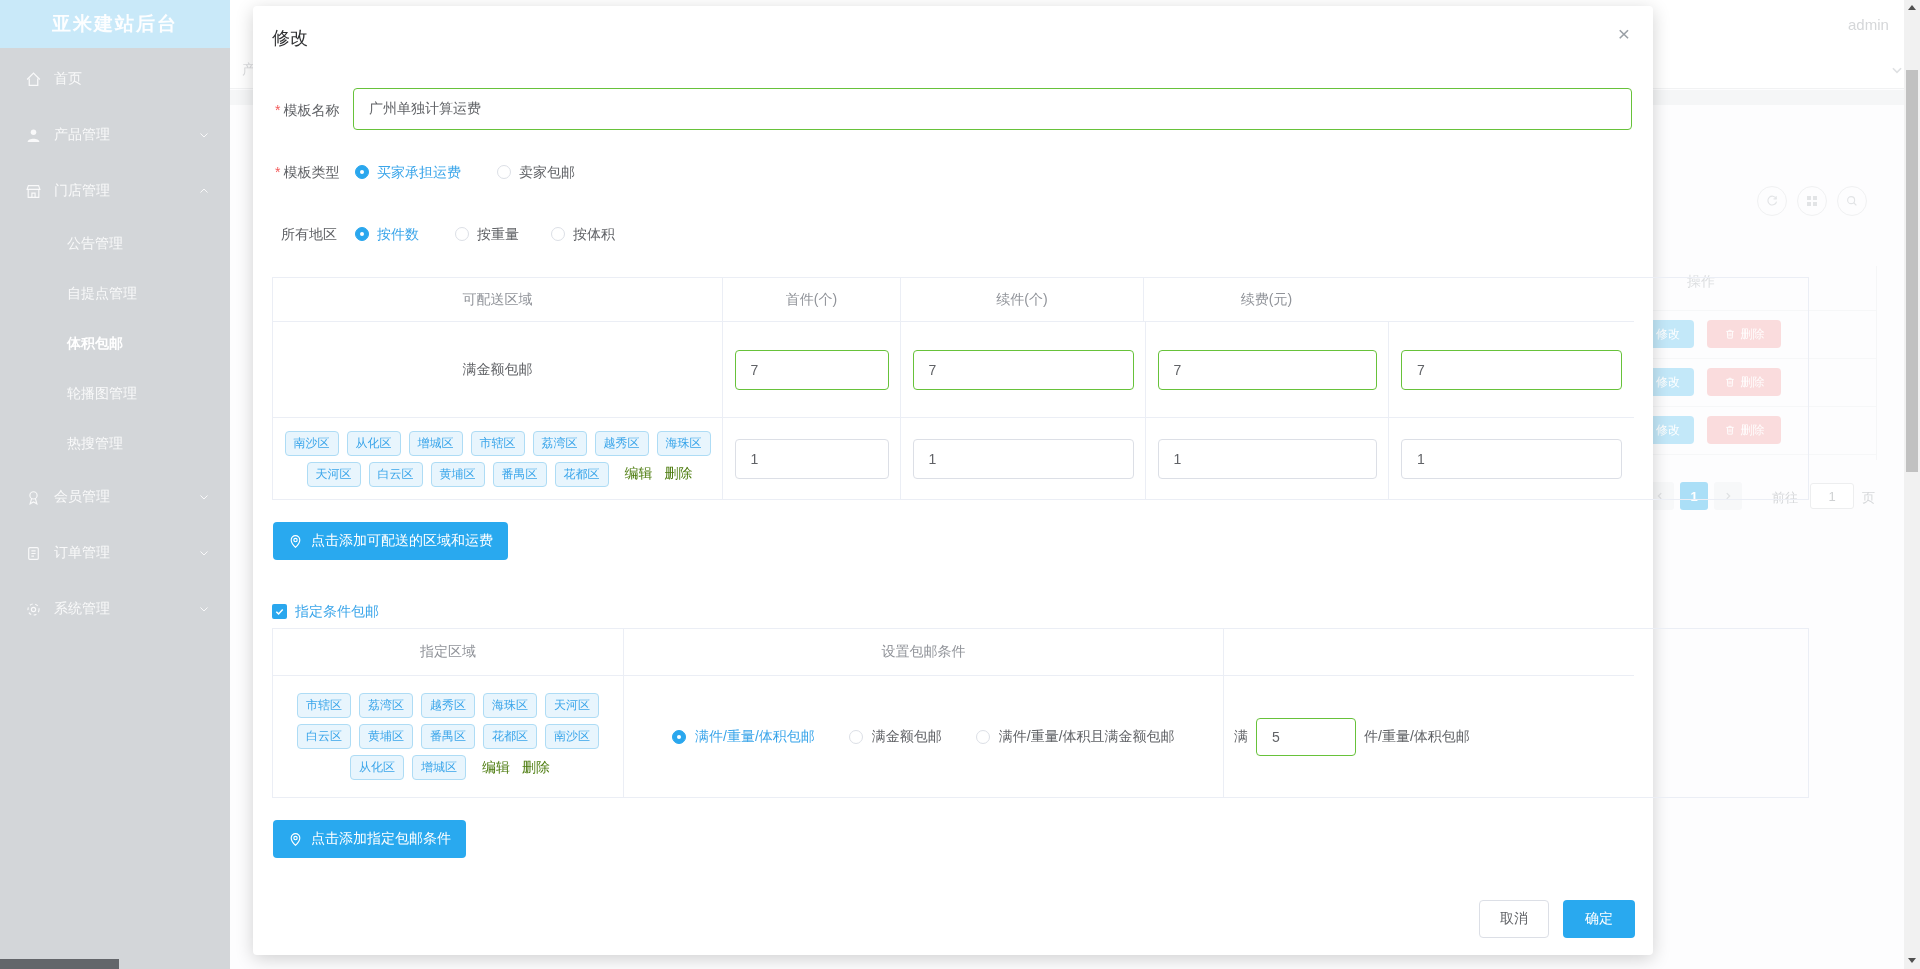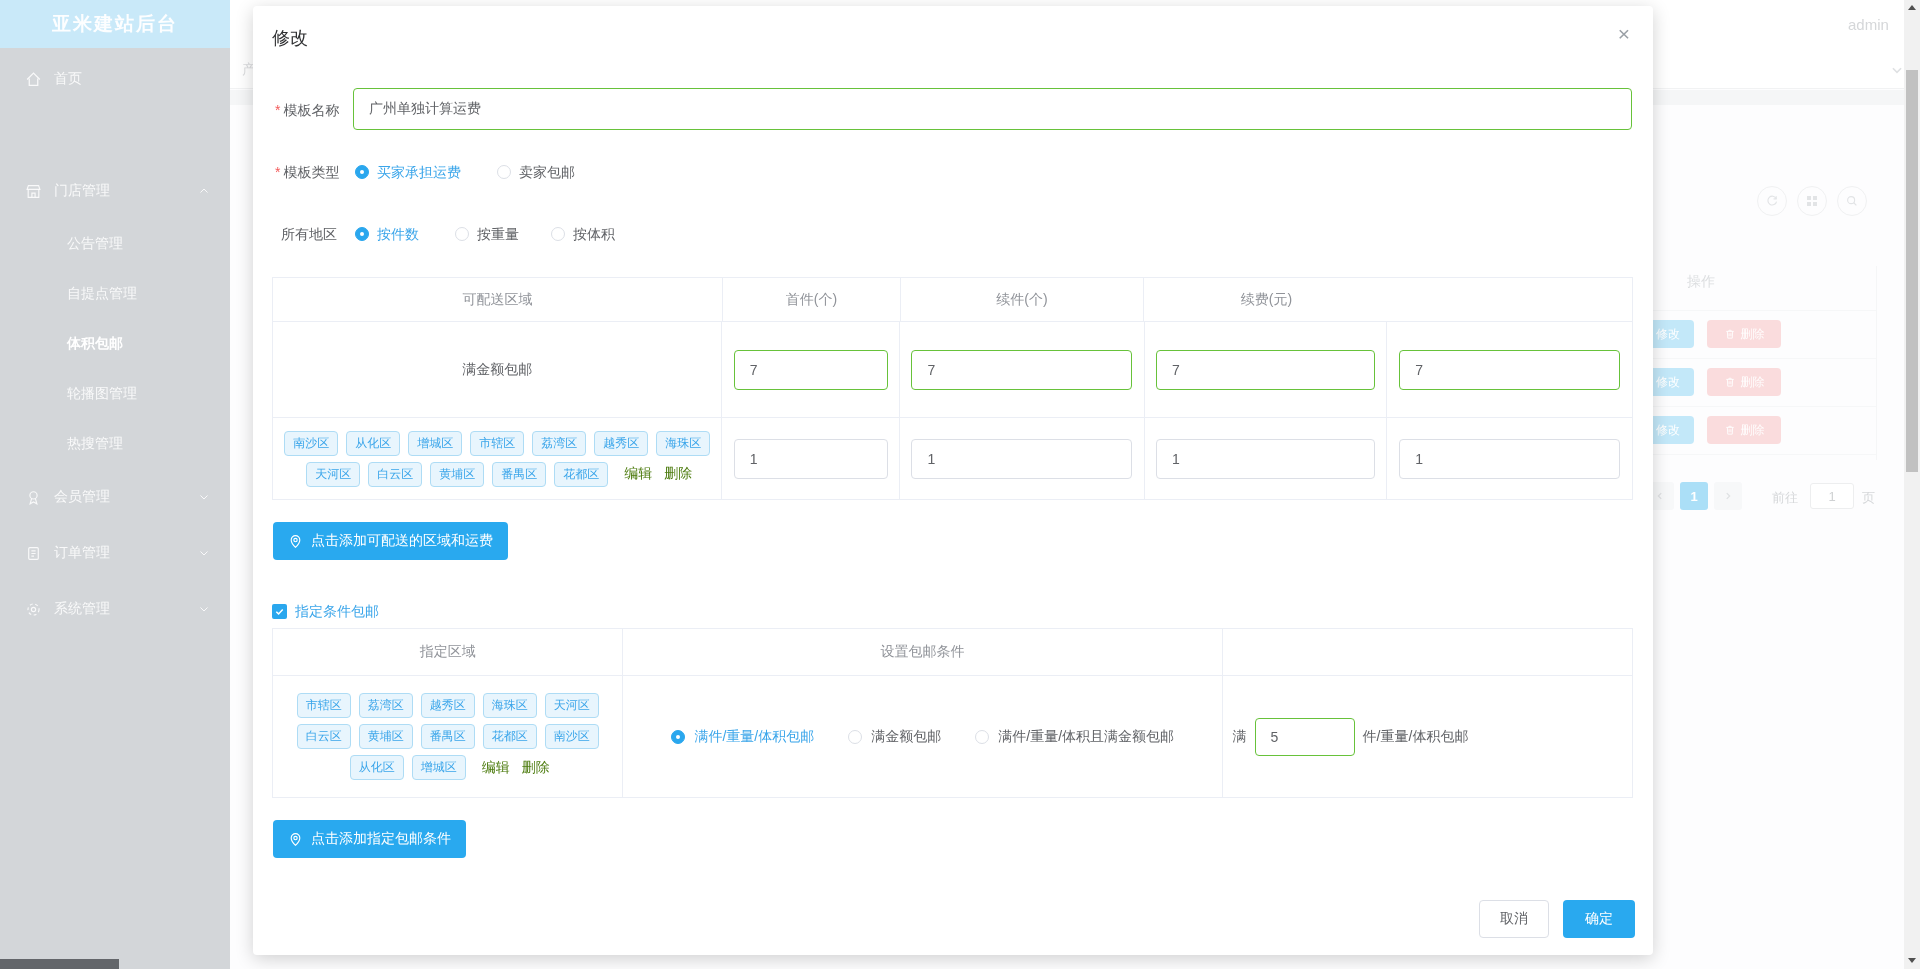--- a/index.html
+++ b/index.html
@@ -50,21 +50,21 @@
   .req { color:#f35a5a; margin-right:3px; }
   .frm-label { position:absolute; font-size:14px; color:#606266; }
   .inp { border:1px solid #dcdfe6; border-radius:4px; font-size:14px; color:#606266; padding:0 15px; background:#fff; font-family:inherit; outline:none; }
   .inp.green { border-color:#67c23a; }
   .radio { position:absolute; width:14px; height:14px; border:1px solid #dcdfe6; border-radius:50%; background:#fff; cursor:pointer; }
   .radio.on { border-color:#2aa7ee; background:#2aa7ee; }
   .radio.on::after { content:""; position:absolute; left:4px; top:4px; width:4px; height:4px; border-radius:50%; background:#fff; }
   .rlabel { position:absolute; font-size:14px; color:#606266; cursor:pointer; }
   .rlabel.blue { color:#3aa5ea; }
 
-  .tbl { position:absolute; left:19px; width:1361px; border:1px solid #ebeef5; }
+  .tbl { position:absolute; left:19px; width:1537px; border:1px solid #ebeef5; }
   .trow { display:flex; }
   .tcell { border-right:1px solid #ebeef5; border-top:1px solid #ebeef5; display:flex; align-items:center; justify-content:center; flex-direction:column; }
   .trow .tcell:last-child { border-right:none; }
   .trow.first .tcell { border-top:none; }
   .th { color:#909399; font-size:14px; }
   .tagwrap { display:flex; align-items:center; justify-content:center; flex-wrap:nowrap; margin:3px 0; }
   .tag { height:25px; line-height:23px; padding:0 8px; margin:0 4px; background:#e8f5fd; border:1px solid #aedcf5; border-radius:4px; color:#3aa5ea; font-size:12px; white-space:nowrap; }
   .lnk { color:#4d7c0f; font-size:14px; margin-left:12px; cursor:pointer; white-space:nowrap; }
   .btn-primary { position:absolute; height:38px; background:#29a9ef; border:none; border-radius:4px; color:#fff; font-size:14px; display:flex; align-items:center; gap:8px; padding:0 15px; cursor:pointer; font-family:inherit; }
   .chkbox { position:absolute; width:15px; height:15px; background:#2aa7ee; border-radius:2px; display:flex; align-items:center; justify-content:center; cursor:pointer; }
@@ -89,20 +89,34 @@
     <div class="sbi" style="top:59px">
       <span class="ic">
           <svg viewBox="0 0 16 16" fill="none" stroke="currentColor" stroke-width="1.2">
             <path d="M2 8 L8 2 L14 8"></path>
             <path d="M4 7 V13.5 H12 V7"></path>
           </svg>
         </span>
       <span>首页</span>
     </div>
 
+    <div class="sbi" style="top:115px">
+      <span class="ic">
+          <svg viewBox="0 0 16 16" fill="currentColor">
+            <circle cx="8" cy="5" r="2.6"></circle>
+            <path d="M2.5 14 C2.5 10.2 13.5 10.2 13.5 14 Z"></path>
+          </svg>
+        </span>
+      <span>产品管理</span>
+      <span class="chev">
+          <svg viewBox="0 0 12 12" fill="none" stroke="currentColor">
+            <path d="M2.5 4.5 L6 8 L9.5 4.5"></path>
+          </svg>
+        </span>
+    </div>
 
     <div class="sbi" style="top:171px">
       <span class="ic">
           <svg viewBox="0 0 16 16" fill="none" stroke="currentColor" stroke-width="1.1">
             <path d="M3 6 V13.5 H13 V6"></path>
             <path d="M2 6 L3.2 2.5 H12.8 L14 6 Z"></path>
             <path d="M6.5 13.5 V9.5 H9.5 V13.5"></path>
           </svg>
         </span>
       <span>门店管理</span>

